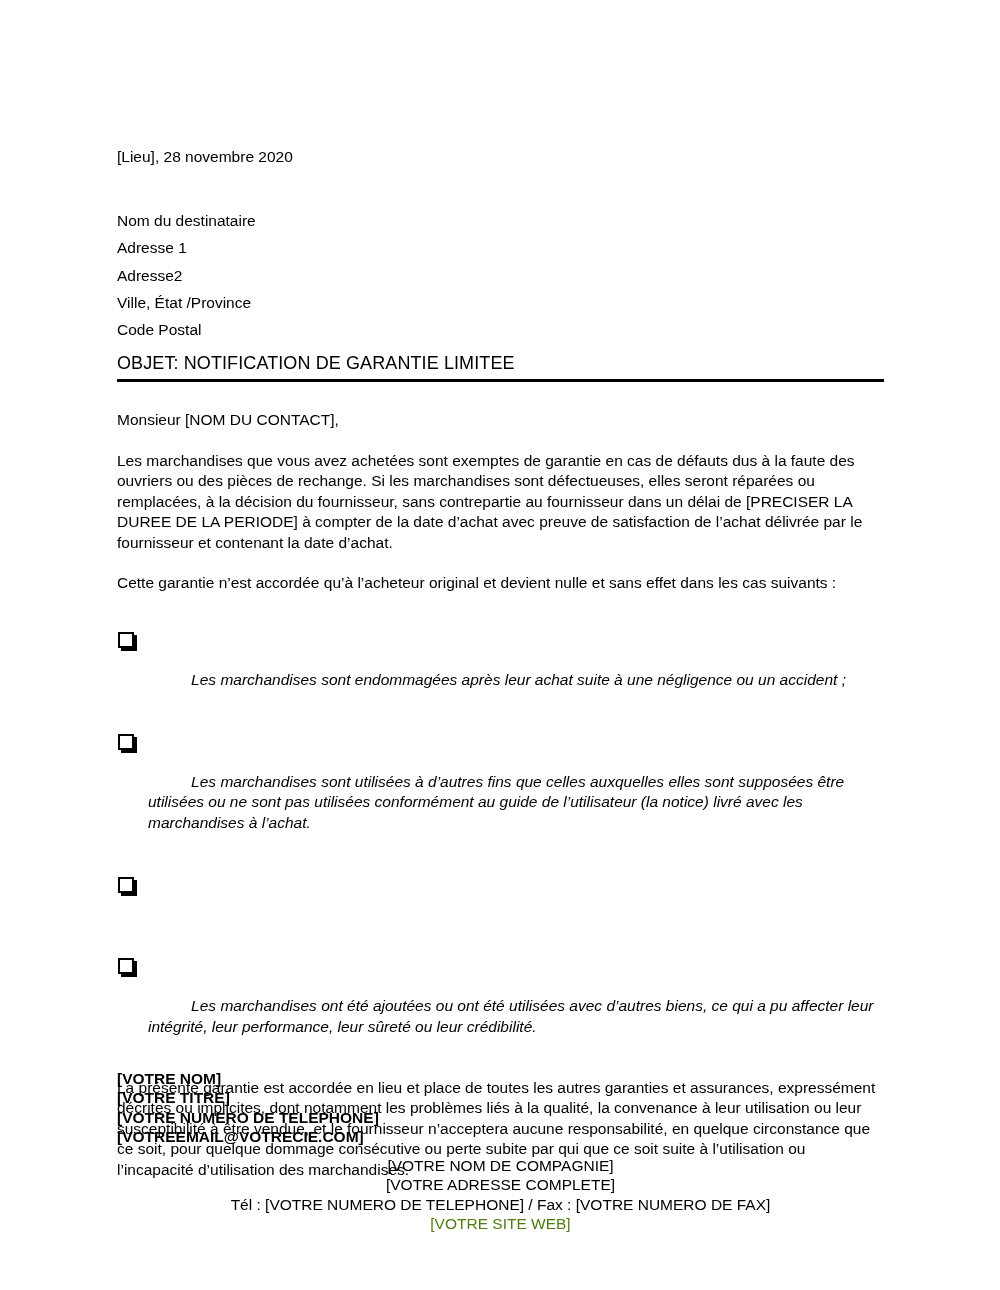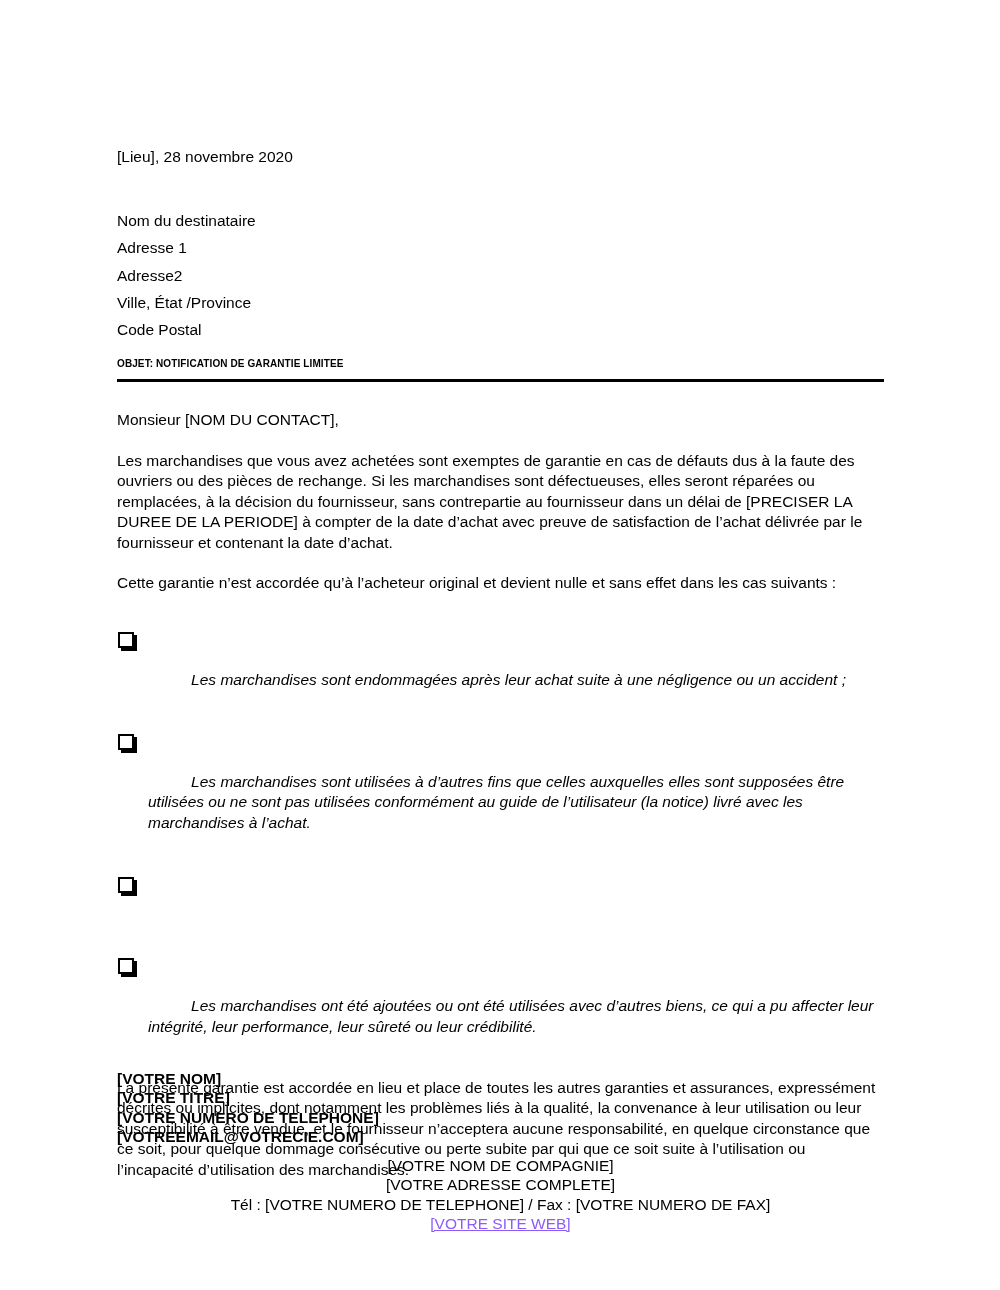--- a/index.html
+++ b/index.html
@@ -49,22 +49,22 @@
   .address-block div {
     white-space: pre;
     margin-top: 8px;
   }
 
   
   .subject {
     position: absolute;
     top: 354px;
     left: 0;
-    font-size: 10px;
-    font-weight: bold;
+    font-size: 18px;
+    font-weight: normal;
     line-height: 19px;
     letter-spacing: 0.1px;
     white-space: nowrap;
   }
   .rule {
     position: absolute;
     top: 379px;
     left: 0;
     width: 767px;
     height: 3px;
@@ -134,22 +134,21 @@
     left: -10px;
     width: 787px;
     text-align: center;
     font-size: 15.5px;
     line-height: 19.3px;
   }
   .footer .company {
     font-weight: normal;
   }
   .footer .weblink {
-    color: #8b5cf6;
-    text-decoration: underline;
+    color: #4d7c0f;
     cursor: pointer;
     text-align: center;
   }
 </style>
 </head>
 <body>
 
 <div class="page">
   <div class="content">
 

